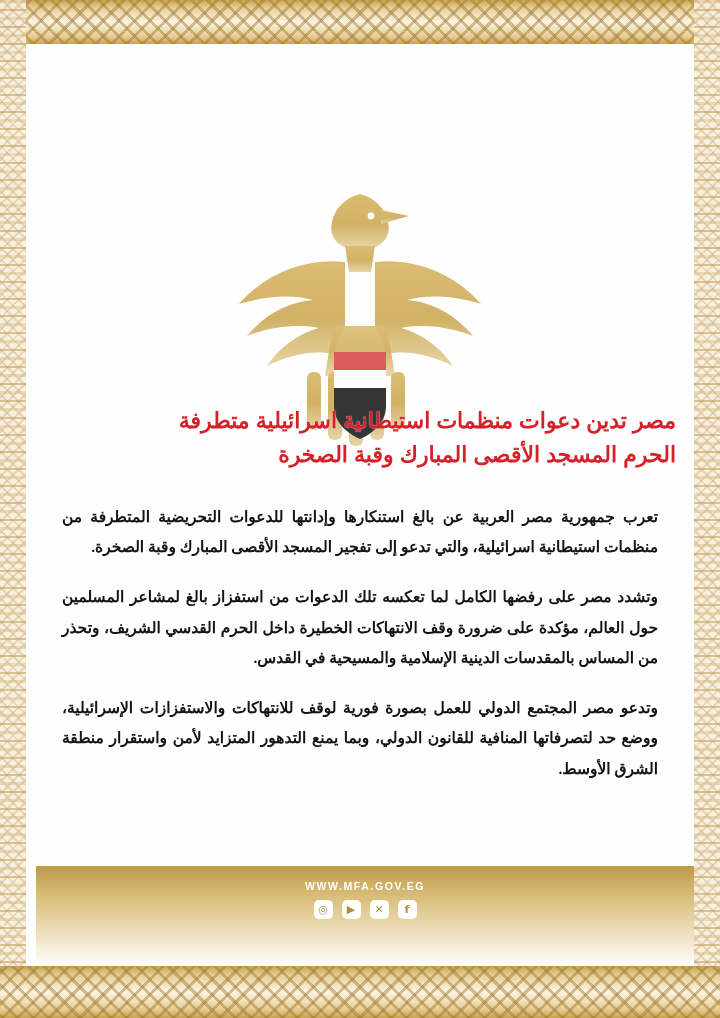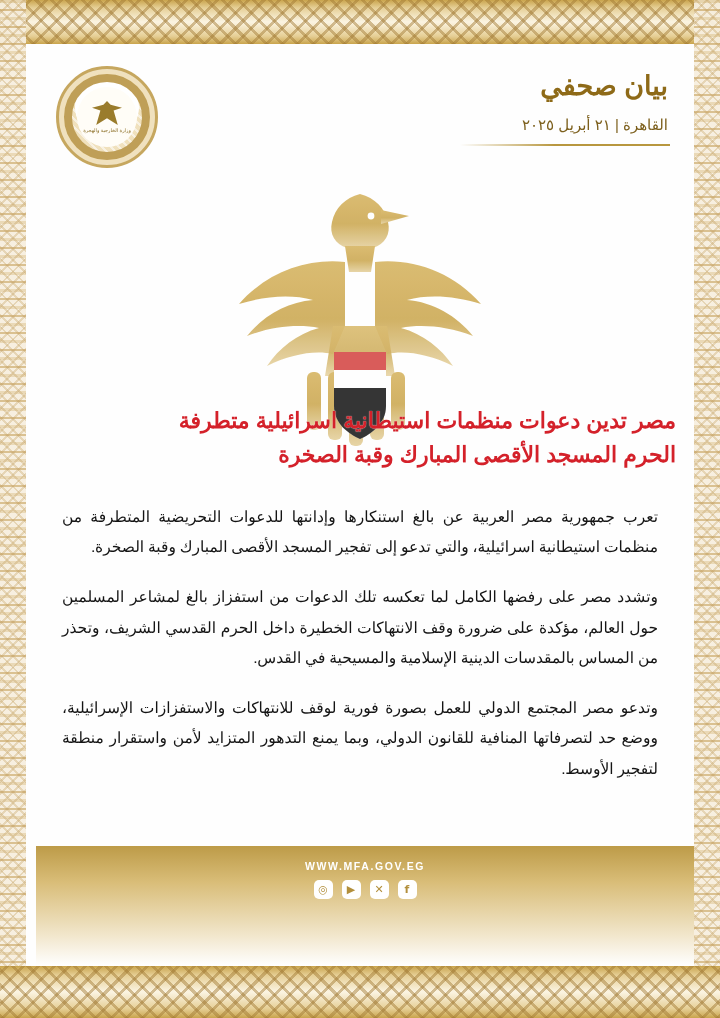--- a/index.html
+++ b/index.html
@@ -182,29 +182,29 @@
     position: absolute;
     top: 502px;
     left: 62px;
     right: 62px;
     direction: rtl;
     text-align: justify;
     color: #141414;
     font-family: "Liberation Serif", serif;
     font-size: 15.5px;
     line-height: 1.95;
-    font-weight: normal;
+    font-weight: bold;
   }
   .body-copy p { margin: 0 0 20px 0; }
   .footer-bar {
     position: absolute;
     left: 26px;
     right: 26px;
     bottom: 52px;
-    height: 120px;
+    height: 100px;
     background: linear-gradient(180deg,#bd9b48 0%, #d9bd78 30%, #f2e7cd 75%, #ffffff 100%);
     margin-left: 10px;
   }
   .footer-url {
     position: absolute;
     left: 0; right: 0;
     top: 14px;
     text-align: center;
     color: #ffffff;
     font-size: 10.5px;
@@ -241,33 +241,20 @@
 
   <div class="band top">
     <div class="zigzag"></div>
   </div>
   <div class="side-strip left"></div>
   <div class="side-strip right"></div>
   <div class="band bottom">
     <div class="zigzag"></div>
   </div>
 
-  <div class="header">
-    <div class="press-title">بيان صحفي</div>
-    <div class="press-date">القاهرة | ٢١ أبريل ٢٠٢٥</div>
-    <div class="header-rule"></div>
-
-    <div class="emblem">
-      <div class="ring"></div>
-      <div class="inner">
-        <div class="eagle-mini"></div>
-        <div class="emblem-text">وزارة الخارجية والهجرة</div>
-      </div>
-    </div>
-  </div>
 
   <div class="eagle-wrap">
     <svg viewBox="0 0 330 290" width="330" height="290" aria-hidden="true">
       <defs>
         <linearGradient id="goldg" x1="0" y1="0" x2="0" y2="1">
           <stop offset="0%" stop-color="#d9b96b"></stop>
           <stop offset="55%" stop-color="#cfae5d"></stop>
           <stop offset="100%" stop-color="#e6d3a3"></stop>
         </linearGradient>
         <linearGradient id="shieldg" x1="0" y1="0" x2="0" y2="1">
@@ -306,21 +293,21 @@
   </div>
 
   <div class="headline">
     <div>مصر تدين دعوات منظمات استيطانية اسرائيلية متطرفة</div>
     <div>الحرم المسجد الأقصى المبارك وقبة الصخرة</div>
   </div>
 
   <div class="body-copy">
     <p>تعرب جمهورية مصر العربية عن بالغ استنكارها وإدانتها للدعوات التحريضية المتطرفة من منظمات استيطانية اسرائيلية، والتي تدعو إلى تفجير المسجد الأقصى المبارك وقبة الصخرة.</p>
     <p>وتشدد مصر على رفضها الكامل لما تعكسه تلك الدعوات من استفزاز بالغ لمشاعر المسلمين حول العالم، مؤكدة على ضرورة وقف الانتهاكات الخطيرة داخل الحرم القدسي الشريف، وتحذر من المساس بالمقدسات الدينية الإسلامية والمسيحية في القدس.</p>
-    <p>وتدعو مصر المجتمع الدولي للعمل بصورة فورية لوقف للانتهاكات والاستفزازات الإسرائيلية، ووضع حد لتصرفاتها المنافية للقانون الدولي، وبما يمنع التدهور المتزايد لأمن واستقرار منطقة لتفجير الأوسط.</p>
+    <p>وتدعو مصر المجتمع الدولي للعمل بصورة فورية لوقف للانتهاكات والاستفزازات الإسرائيلية، ووضع حد لتصرفاتها المنافية للقانون الدولي، وبما يمنع التدهور المتزايد لأمن واستقرار منطقة الشرق الأوسط.</p>
   </div>
 
   <div class="footer-bar">
     <div class="footer-url">WWW.MFA.GOV.EG</div>
     <div class="social">
       <span class="dot">f</span>
       <span class="dot">✕</span>
       <span class="dot">▶</span>
       <span class="dot">◎</span>
     </div>

